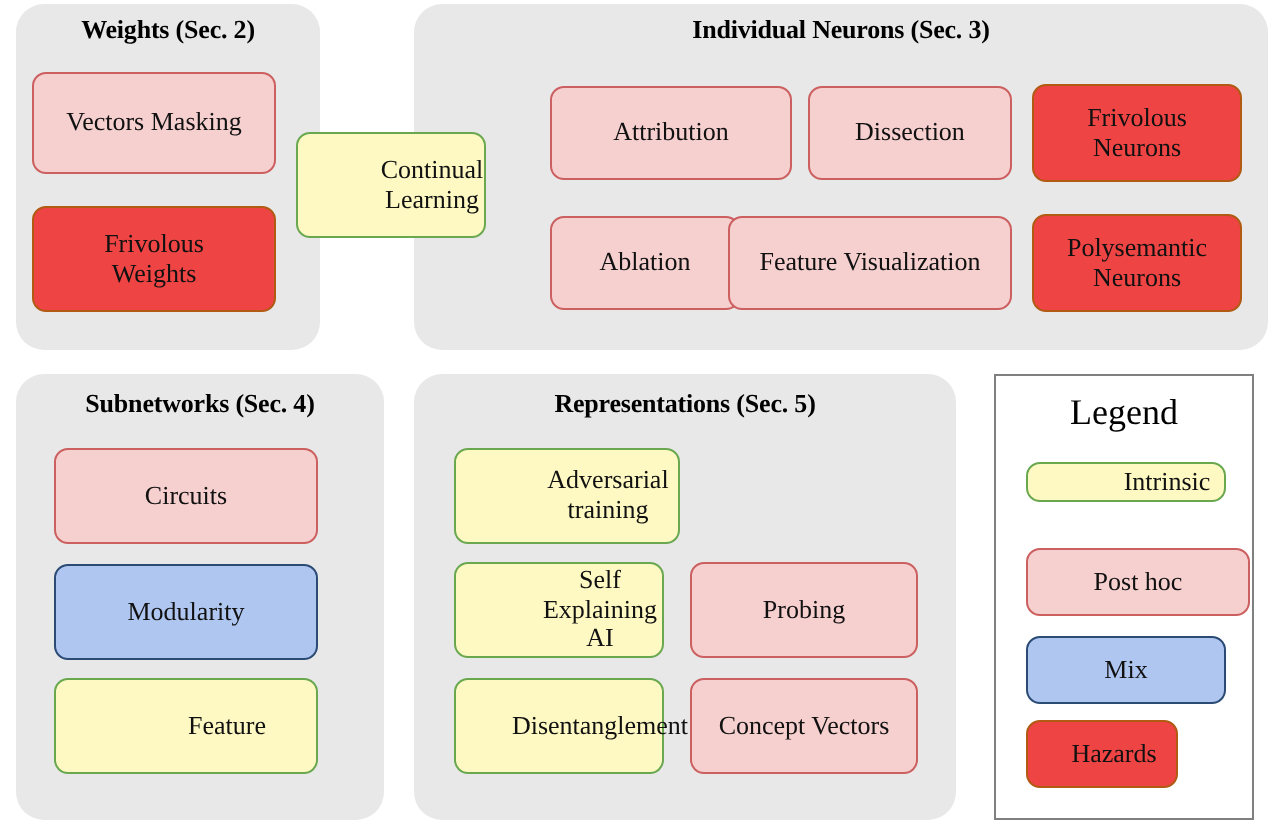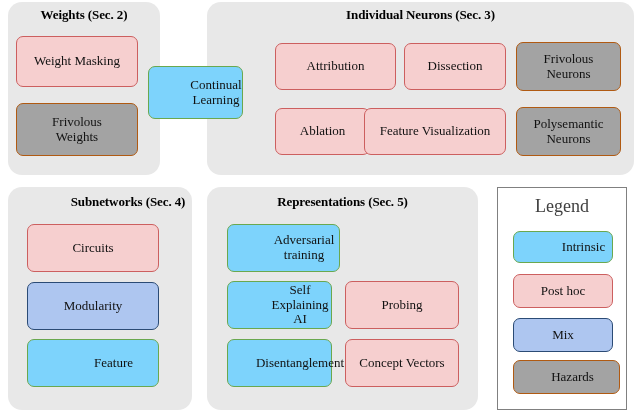--- a/index.html
+++ b/index.html
@@ -50,84 +50,84 @@
     align-items: center;
     justify-content: center;
     text-align: center;
     font-size: 13px;
     line-height: 1.12;
     color: #111111;
     padding: 1px 3px;
     white-space: pre-line;
   }
   .node.intrinsic {
-    background: #7dd3fc;
+    background: #fef9c3;
     border-color: #6aa84f;
     padding-left: 44px;
   }
   .node.posthoc {
     background: #f6cfcf;
     border-color: #cc5f5f;
   }
   .node.mix {
     background: #aec6f0;
     border-color: #2b4b75;
     border-width: 1.8px;
   }
   .node.hazards {
-    background: #a3a3a3;
+    background: #ef4444;
     border-color: #b05a12;
     border-width: 1.8px;
   }
 
   
   .legend-box {
     position: absolute;
     box-sizing: border-box;
     background: #ffffff;
     border: 1.6px solid #808080;
   }
   .legend-title {
     position: absolute;
     left: 0; right: 0;
     text-align: center;
     font-size: 18px;
-    color: #404040;
+    color: #000000;
   }
 </style>
 </head>
 <body>
 
 <div class="canvas">
 
   <div class="panel" style="left:8px; top:2px; width:152px; height:173px;"></div>
   <div class="panel-title" style="left:8px; width:152px; top:7px;">Weights (Sec. 2)</div>
 
-  <div class="node posthoc" style="left:16px; top:36px; width:122px; height:51px;">Weight Masking</div>
+  <div class="node posthoc" style="left:16px; top:36px; width:122px; height:51px;">Vectors Masking</div>
   <div class="node hazards" style="left:16px; top:103px; width:122px; height:53px;">Frivolous
 Weights</div>
 
   <div class="panel" style="left:207px; top:2px; width:427px; height:173px;"></div>
   <div class="panel-title" style="left:207px; width:427px; top:7px;">Individual Neurons (Sec. 3)</div>
 
   <div class="node posthoc" style="left:275px; top:43px; width:121px; height:47px;">Attribution</div>
   <div class="node posthoc" style="left:404px; top:43px; width:102px; height:47px;">Dissection</div>
   <div class="node hazards" style="left:516px; top:42px; width:105px; height:49px;">Frivolous
 Neurons</div>
 
   <div class="node posthoc" style="left:275px; top:108px; width:95px; height:47px;">Ablation</div>
   <div class="node posthoc" style="left:364px; top:108px; width:142px; height:47px;">Feature Visualization</div>
   <div class="node hazards" style="left:516px; top:107px; width:105px; height:49px;">Polysemantic
 Neurons</div>
 
   <div class="node intrinsic" style="left:148px; top:66px; width:95px; height:53px;">Continual
 Learning</div>
 
   <div class="panel" style="left:8px; top:187px; width:184px; height:223px;"></div>
-  <div class="panel-title" style="left:24px; width:184px; top:194px;padding-left:12px;">Subnetworks (Sec. 4)</div>
+  <div class="panel-title" style="left:8px; width:184px; top:194px;">Subnetworks (Sec. 4)</div>
 
   <div class="node posthoc" style="left:27px; top:224px; width:132px; height:48px;">Circuits</div>
   <div class="node mix" style="left:27px; top:282px; width:132px; height:48px;">Modularity</div>
   <div class="node intrinsic" style="left:27px; top:339px; width:132px; height:48px;">Feature</div>
 
   <div class="panel" style="left:207px; top:187px; width:271px; height:223px;"></div>
   <div class="panel-title" style="left:207px; width:271px; top:194px;">Representations (Sec. 5)</div>
 
   <div class="node intrinsic" style="left:227px; top:224px; width:113px; height:48px;">Adversarial
 training</div>
@@ -135,18 +135,18 @@
   <div class="node intrinsic" style="left:227px; top:281px; width:105px; height:48px;">Self Explaining
 AI</div>
   <div class="node posthoc" style="left:345px; top:281px; width:114px; height:48px;">Probing</div>
 
   <div class="node intrinsic" style="left:227px; top:339px; width:105px; height:48px;">Disentanglement</div>
   <div class="node posthoc" style="left:345px; top:339px; width:114px; height:48px;">Concept Vectors</div>
 
   <div class="legend-box" style="left:497px; top:187px; width:130px; height:223px;"></div>
   <div class="legend-title" style="left:497px; width:130px; top:196px;">Legend</div>
 
-  <div class="node intrinsic" style="left:513px; top:231px; width:100px; height:32px;">Intrinsic</div>
-  <div class="node posthoc" style="left:513px; top:274px; width:100px; height:34px;">Post hoc</div>
+  <div class="node intrinsic" style="left:513px; top:231px; width:100px; height:20px;">Intrinsic</div>
+  <div class="node posthoc" style="left:513px; top:274px; width:112px; height:34px;">Post hoc</div>
   <div class="node mix" style="left:513px; top:318px; width:100px; height:34px;">Mix</div>
-  <div class="node hazards" style="left:513px; top:360px; width:107px; height:34px;padding-left:15px;">Hazards</div>
+  <div class="node hazards" style="left:513px; top:360px; width:76px; height:34px;padding-left:15px;">Hazards</div>
 
 </div>
 
 </body></html>

